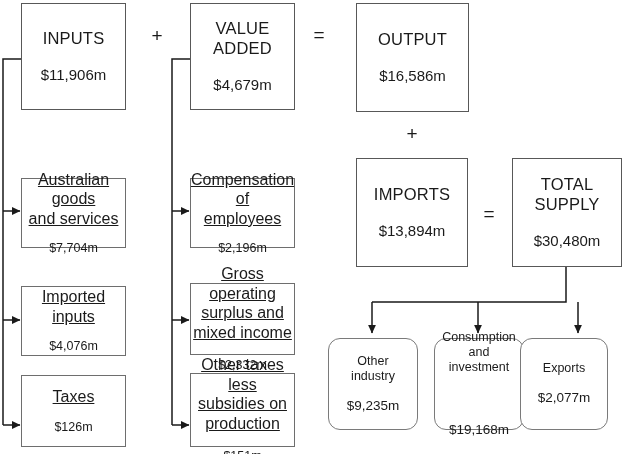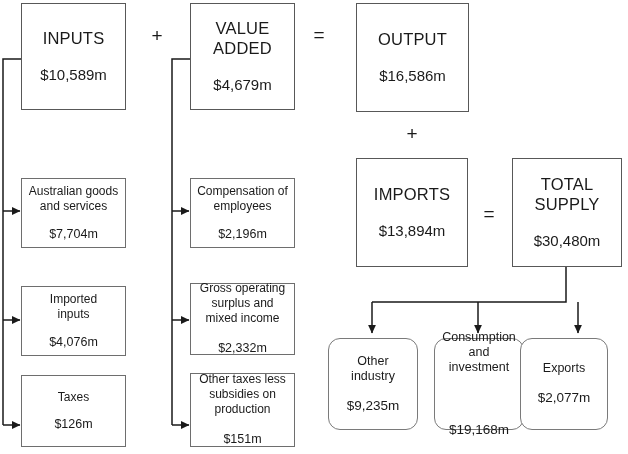--- a/index.html
+++ b/index.html
@@ -35,21 +35,21 @@
     white-space: pre-line;
   }
   .box .value {
     line-height: 1.22;
     white-space: pre-line;
   }
   
   .lvl1 .title { font-size: 16.5px; letter-spacing: .2px; }
   .lvl1 .value { font-size: 15px; margin-top: 18px; }
   
-  .lvl2 .title { font-size: 12px; }
+  .lvl2 .title { font-size: 16px; text-decoration: underline; }
   .lvl2 .value { font-size: 12.5px; margin-top: 13px; }
   .lvl2.tight .value { margin-top: 16px; }
   
   .lvl3 .title { font-size: 12.5px; }
   .lvl3 .value { font-size: 13.5px; margin-top: 14px; }
   .op {
     position: absolute;
     font-size: 19px;
     color: #1a1a1a;
     text-align: center;
@@ -97,21 +97,21 @@
     </g>
   </svg>
 
   <div class="op" style="left:144px; top:26px; width:26px;">+</div>
   <div class="op" style="left:306px; top:25px; width:26px;">=</div>
   <div class="op" style="left:399px; top:124px; width:26px;">+</div>
   <div class="op" style="left:476px; top:204px; width:26px;">=</div>
 
   <div class="box dark lvl1" style="left:21px; top:3px; width:105px; height:107px;">
     <div class="title">INPUTS</div>
-    <div class="value">$10,589m</div>
+    <div class="value">$11,906m</div>
   </div>
 
   <div class="box dark lvl1" style="left:190px; top:3px; width:105px; height:107px;">
     <div class="title">VALUE
 ADDED</div>
     <div class="value">$4,679m</div>
   </div>
 
   <div class="box dark lvl1" style="left:356px; top:3px; width:113px; height:109px;">
     <div class="title">OUTPUT</div>

